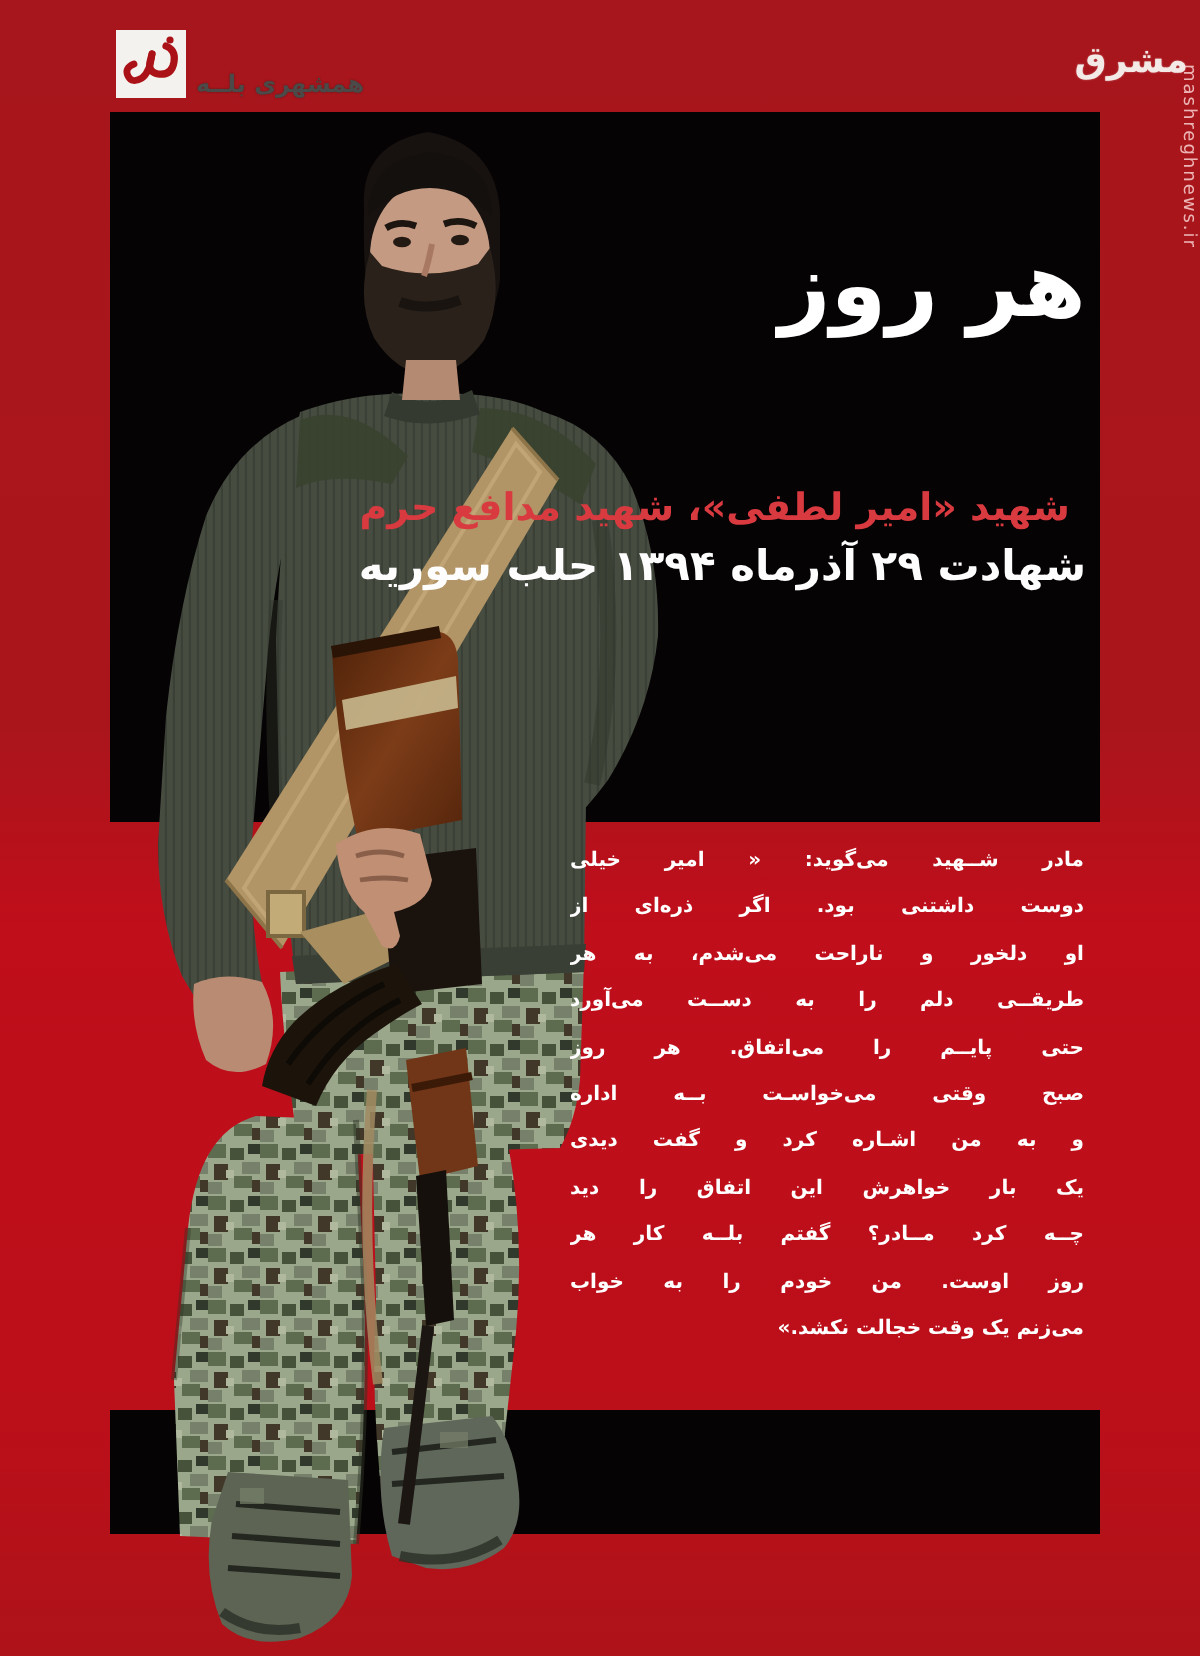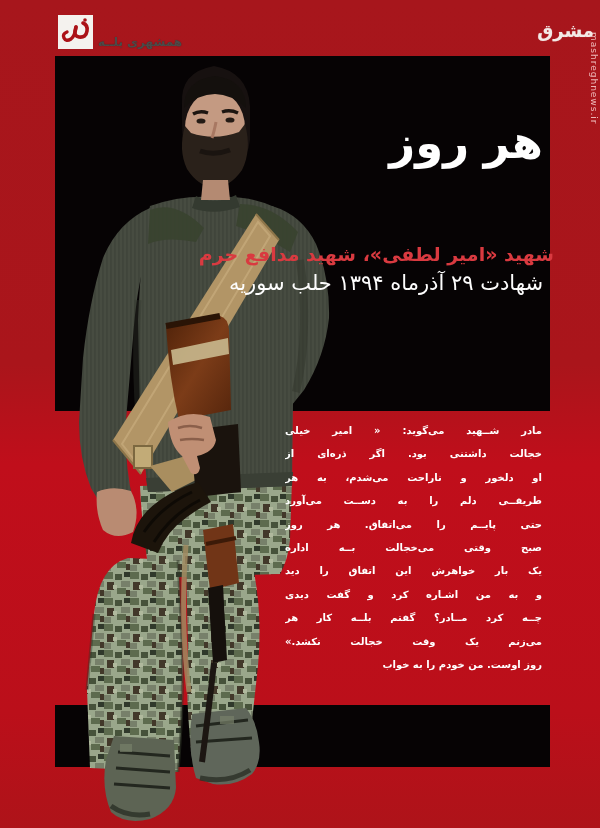--- a/index.html
+++ b/index.html
@@ -41,27 +41,27 @@
   }
 
   
   #headline{
     position:absolute;right:57px;top:114px;
     text-align:left;color:#ffffff;font-weight:bold;
     font-size:45px;line-height:58px;
     word-spacing:-1px;white-space:nowrap;
   }
   #subtitle{
-    position:absolute;right:46px;top:243px;
+    position:absolute;right:65px;top:243px;
     color:#d93a40;font-weight:bold;font-size:19px;
     white-space:nowrap;
   }
   #dateline{
     position:absolute;right:57px;top:271px;
-    color:#fdfdfd;font-weight:normal;font-size:21px;
+    color:#fdfdfd;font-weight:bold;font-size:21px;
     white-space:nowrap;
   }
 
   
   #quote{
     position:absolute;right:58px;top:419px;width:257px;
     color:#ffffff;font-weight:bold;font-size:10px;
   }
   .q-line{
     height:23.4px;line-height:23.4px;
@@ -193,25 +193,25 @@
 
   <div id="headline">
     <div>هر روز</div>
   </div>
 
   <div id="subtitle">شهید «امیر لطفی»، شهید مدافع حرم</div>
   <div id="dateline">شهادت ۲۹ آذرماه ۱۳۹۴ حلب سوریه</div>
 
   <div id="quote">
     <div class="q-line">مادر شــهید می‌گوید: « امیر خیلی</div>
-    <div class="q-line">خجالت داشتنی بود. اگر ذره‌ای از</div>
+    <div class="q-line">دوست داشتنی بود. اگر ذره‌ای از</div>
     <div class="q-line">او دلخور و ناراحت می‌شدم، به هر</div>
     <div class="q-line">طریقــی دلم را به دســت می‌آورد</div>
     <div class="q-line">حتی پایــم را می‌اتفاق. هر روز</div>
-    <div class="q-line">صبح وقتی می‌خجالت بــه اداره</div>
+    <div class="q-line">صبح وقتی می‌خواسـت بــه اداره</div>
+    <div class="q-line">و به من اشـاره کرد و گفت دیدی</div>
     <div class="q-line">یک بار خواهرش این اتفاق را دید</div>
-    <div class="q-line">و به من اشـاره کرد و گفت دیدی</div>
     <div class="q-line">چــه کرد مــادر؟ گفتم بلــه کار هر</div>
+    <div class="q-line">روز اوست. من خودم را به خواب</div>
     <div class="q-line">می‌زنم یک وقت خجالت نکشد.»</div>
-    <div class="q-line">روز اوست. من خودم را به خواب</div>
   </div>
 
 </div>
 
 </body></html>

